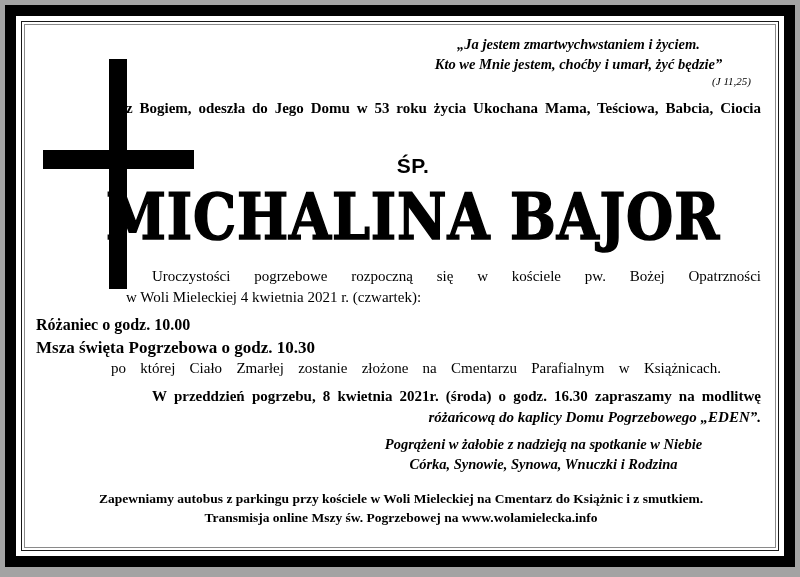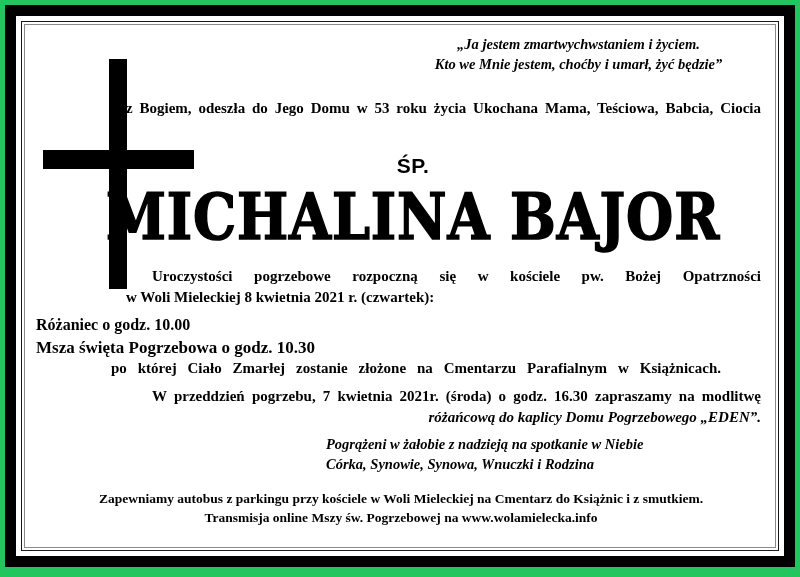--- a/index.html
+++ b/index.html
@@ -5,21 +5,21 @@
   html, body {
     margin: 0;
     padding: 0;
     background: #ffffff;
   }
 
   #page {
     position: relative;
     width: 800px;
     height: 577px;
-    background: #22c55e;
+    background: #a3a3a3;
     overflow: hidden;
     font-family: "Liberation Serif", "DejaVu Serif", serif;
     color: #000000;
   }
 
   
   .frame-outer {
     position: absolute;
     left: 5px;
     top: 5px;
@@ -163,21 +163,21 @@
     transform-origin: 50% 50%;
     white-space: nowrap;
     -webkit-text-stroke: 1.6px #000000;
   }
 
   .ceremony {
     position: absolute;
     left: 100px;
     top: 240px;
     width: 635px;
-    font-weight: bold;
+    font-weight: normal;
     font-size: 15px;
     line-height: 21px;
   }
   .ceremony .l1 {
     display: block;
     text-align: justify;
     text-align-last: justify;
     text-indent: 26px;
   }
   .ceremony .l2 {
@@ -203,21 +203,21 @@
     font-weight: bold;
     font-size: 17px;
     line-height: 23px;
   }
 
   .burial {
     position: absolute;
     left: 85px;
     top: 332px;
     width: 610px;
-    font-weight: bold;
+    font-weight: normal;
     font-size: 15px;
     line-height: 20px;
     text-align: justify;
     text-align-last: justify;
   }
 
   .vigil {
     position: absolute;
     left: 100px;
     top: 360px;
@@ -236,21 +236,21 @@
     display: block;
     text-align: right;
     font-style: italic;
   }
 
   .signature {
     position: absolute;
     left: 300px;
     top: 408px;
     width: 435px;
-    text-align: left;
+    text-align: center;
     font-style: italic;
     font-weight: bold;
     font-size: 14.5px;
     line-height: 20px;
   }
 
   .footer {
     position: absolute;
     left: 60px;
     top: 463px;
@@ -275,43 +275,44 @@
     <div class="cross">
       <div class="bar-v"></div>
       <div class="bar-h"></div>
     </div>
 
     <div class="scripture">
       <span>„Ja jestem zmartwychwstaniem i życiem.</span><br>
       <span>Kto we Mnie jestem, choćby i umarł, żyć będzie”</span>
     </div>
 
+    <div class="scripture-ref">(J 11,25)</div>
 
     <div class="announce">
       <span class="last-line">z Bogiem, odeszła do Jego Domu w 53 roku życia Ukochana Mama, Teściowa, Babcia, Ciocia</span>
     </div>
 
     <div class="sp">ŚP.</div>
 
     <div class="deceased-name">MICHALINA  BAJOR</div>
 
     <div class="ceremony">
       <span class="l1">Uroczystości pogrzebowe rozpoczną się w kościele pw. Bożej Opatrzności</span>
-      <span class="l2">w Woli Mieleckiej 8 kwietnia 2021 r. (czwartek):</span>
+      <span class="l2">w Woli Mieleckiej 4 kwietnia 2021 r. (czwartek):</span>
     </div>
 
     <div class="times">
       <span class="rosary">Różaniec o godz. 10.00</span>
       <span class="mass">Msza święta Pogrzebowa o godz. 10.30</span>
     </div>
 
     <div class="burial">po której Ciało Zmarłej zostanie złożone na Cmentarzu Parafialnym w Książnicach.</div>
 
     <div class="vigil">
-      <span class="l1">W przeddzień pogrzebu, 7 kwietnia 2021r. (środa) o godz. 16.30 zapraszamy na modlitwę</span>
+      <span class="l1">W przeddzień pogrzebu, 8 kwietnia 2021r. (środa) o godz. 16.30 zapraszamy na modlitwę</span>
       <span class="l2">różańcową do kaplicy Domu Pogrzebowego „EDEN”.</span>
     </div>
 
     <div class="signature">
       <span>Pogrążeni w żałobie z nadzieją na spotkanie w Niebie</span><br>
       <span>Córka, Synowie, Synowa, Wnuczki i Rodzina</span>
     </div>
 
     <div class="footer">
       <span>Zapewniamy autobus z parkingu przy kościele w Woli Mieleckiej na Cmentarz do Książnic i z smutkiem.</span><br>

